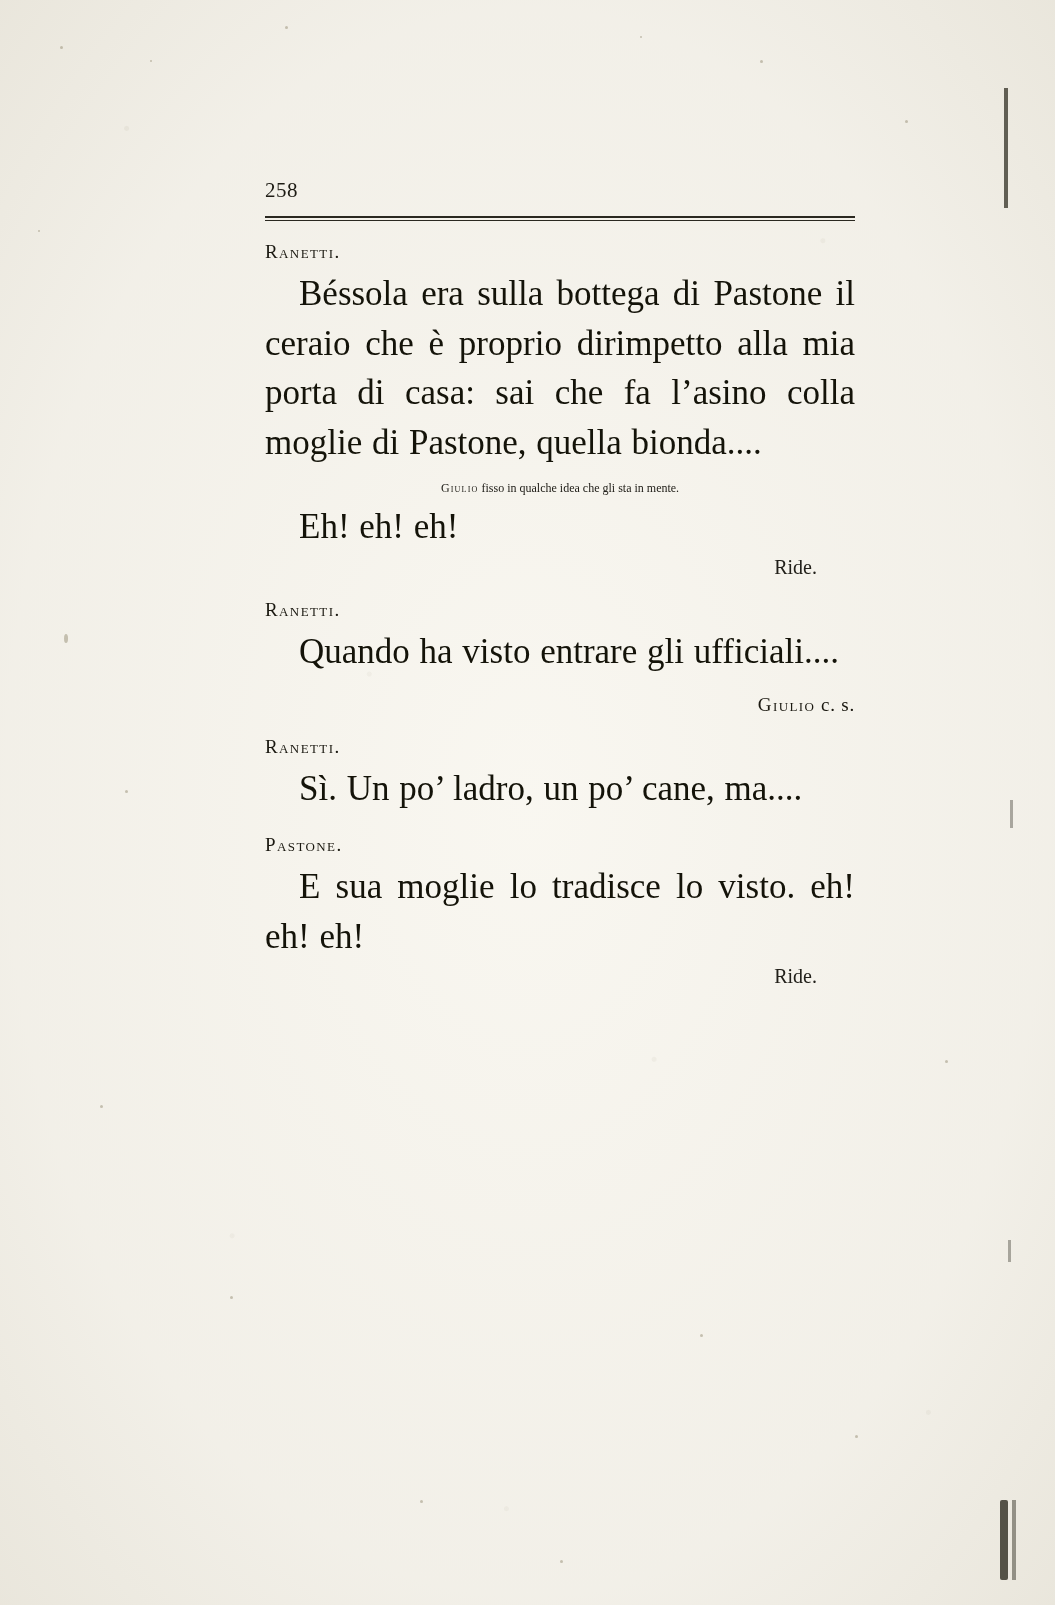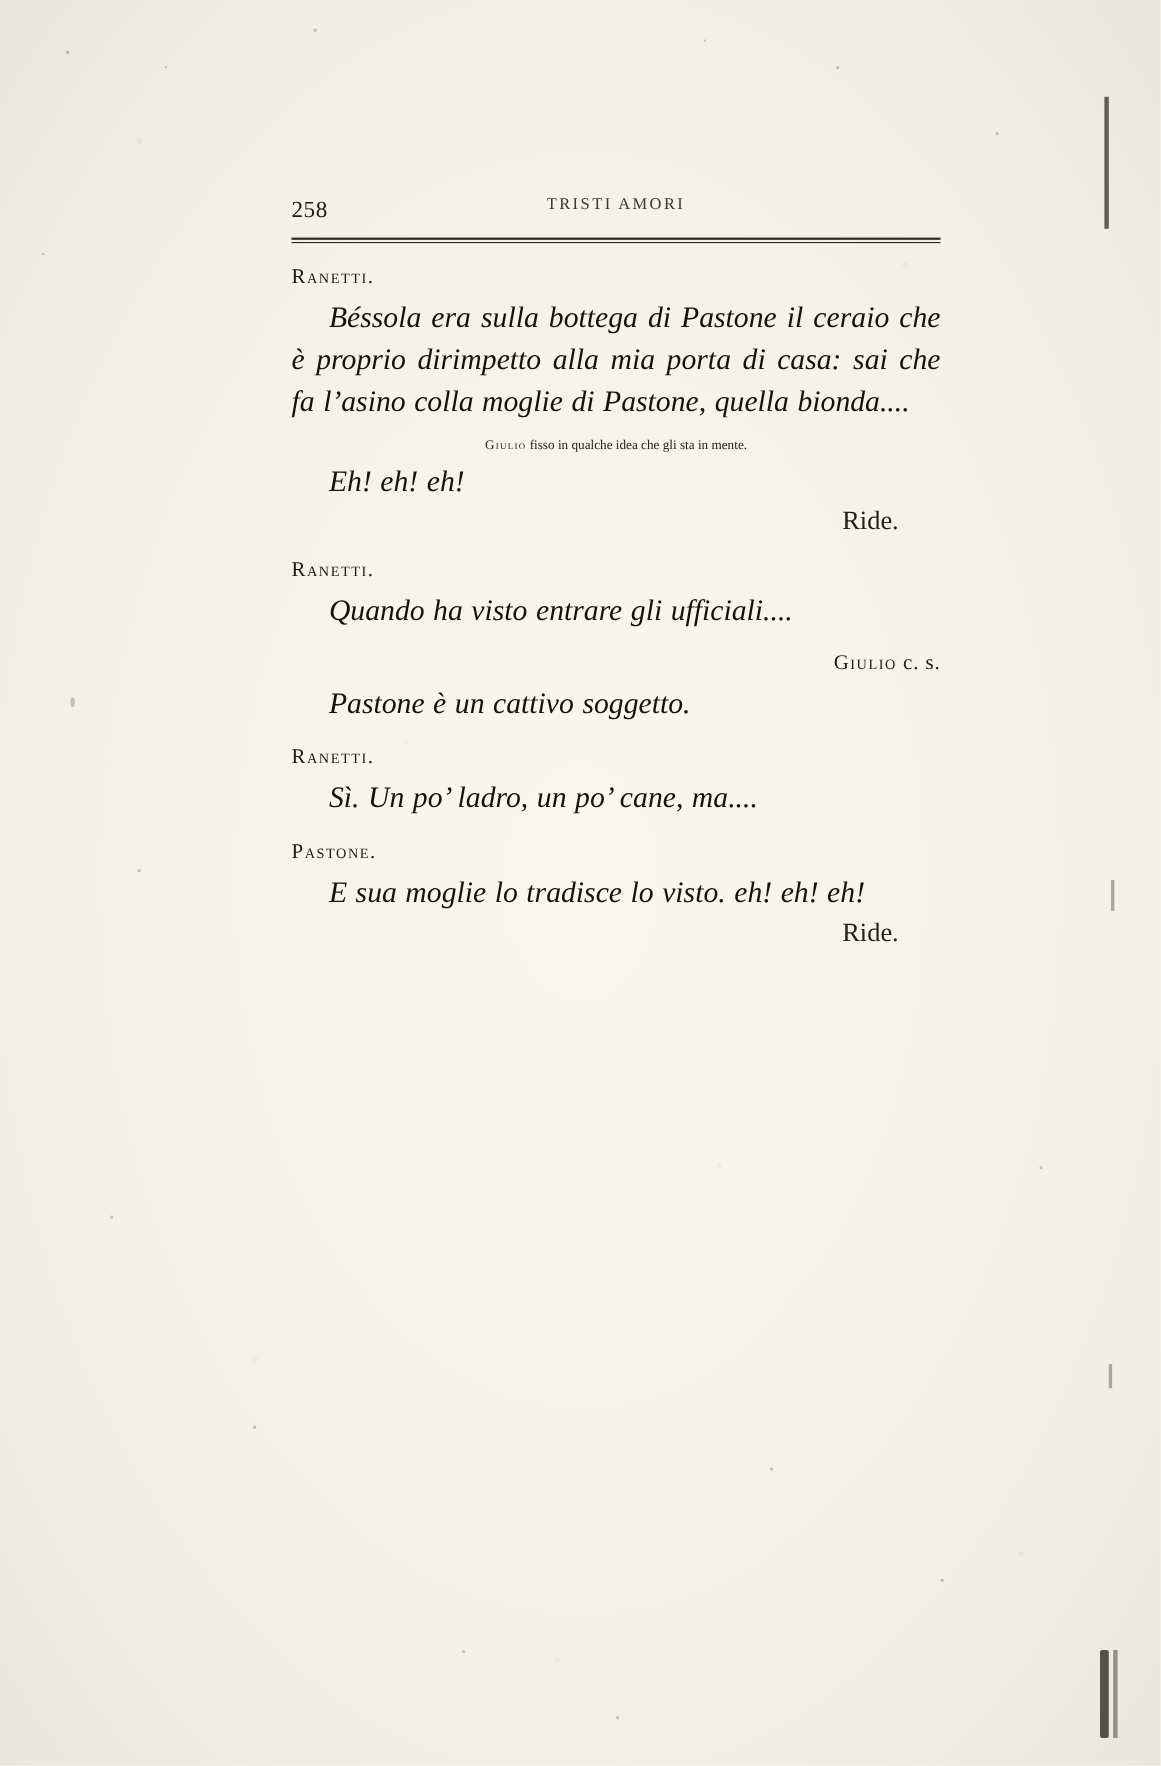--- a/index.html
+++ b/index.html
@@ -123,35 +123,34 @@
     margin: 12px 0 6px;
     color: #22201a;
     padding: 0 10px;
   }
   .stage .name {
     font-variant: small-caps;
     letter-spacing: 1.2px;
   }
 
   .dialogue {
-    font-size: 27px;
+    font-size: 35px;
     line-height: 1.42;
     text-align: justify;
     text-align-last: left;
     margin: 6px 0 4px;
     color: #141309;
     word-spacing: 1px;
-    font-style: italic;
   }
   .dialogue.indent { text-indent: 34px; }
   .dialogue.loose { text-align: right; }
 
   .direction-right {
     text-align: right;
-    font-size: 24px;
+    font-size: 20px;
     margin: 4px 0 2px;
     padding-right: 38px;
     color: #22201a;
     font-family: Liberation Serif, serif;
   }
 </style>
 </head>
 <body>
 
 <div class="page">
@@ -178,21 +177,20 @@
   <div class="edge-mark" style="left:1004px; top:88px;  width:4px; height:120px;"></div>
   <div class="edge-mark" style="left:1010px; top:800px; width:3px; height:28px; opacity:.4;"></div>
   <div class="edge-mark" style="left:1008px; top:1240px;width:3px; height:22px; opacity:.4;"></div>
   <div class="edge-mark" style="left:1000px; top:1500px;width:8px; height:80px; opacity:.85; border-radius:2px;"></div>
   <div class="edge-mark" style="left:1012px; top:1500px;width:4px; height:80px; opacity:.5;"></div>
 
   <div class="content">
 
     <div class="running-head">
       <span class="folio">258</span>
-      <span class="head-title">TRISTI AMORI</span>
     </div>
 
     <div class="rule"></div>
     <div class="rule thin"></div>
 
     <div class="speaker">Ranetti.</div>
 
     <div class="dialogue indent">Béssola era sulla bottega di Pastone il ceraio che è proprio dirimpetto alla mia porta di casa: sai che fa l’asino colla moglie di Pastone, quella bionda....</div>
 
     <div class="stage">
@@ -206,21 +204,20 @@
 
     <div class="speaker">Ranetti.</div>
 
     <div class="dialogue indent">Quando ha visto entrare gli ufficiali....</div>
 
     <div class="speaker-line">
       <span class="name">Giulio</span>
       <span>c. s.</span>
     </div>
 
-    <div class="dialogue indent loose">Pastone è un cattivo soggetto.</div>
 
     <div class="speaker">Ranetti.</div>
 
     <div class="dialogue indent loose">Sì. Un po’ ladro, un po’ cane, ma....</div>
 
     <div class="speaker">Pastone.</div>
 
     <div class="dialogue indent">E sua moglie lo tradisce lo visto. eh! eh! eh!</div>
 
     <div class="direction-right">Ride.</div>

